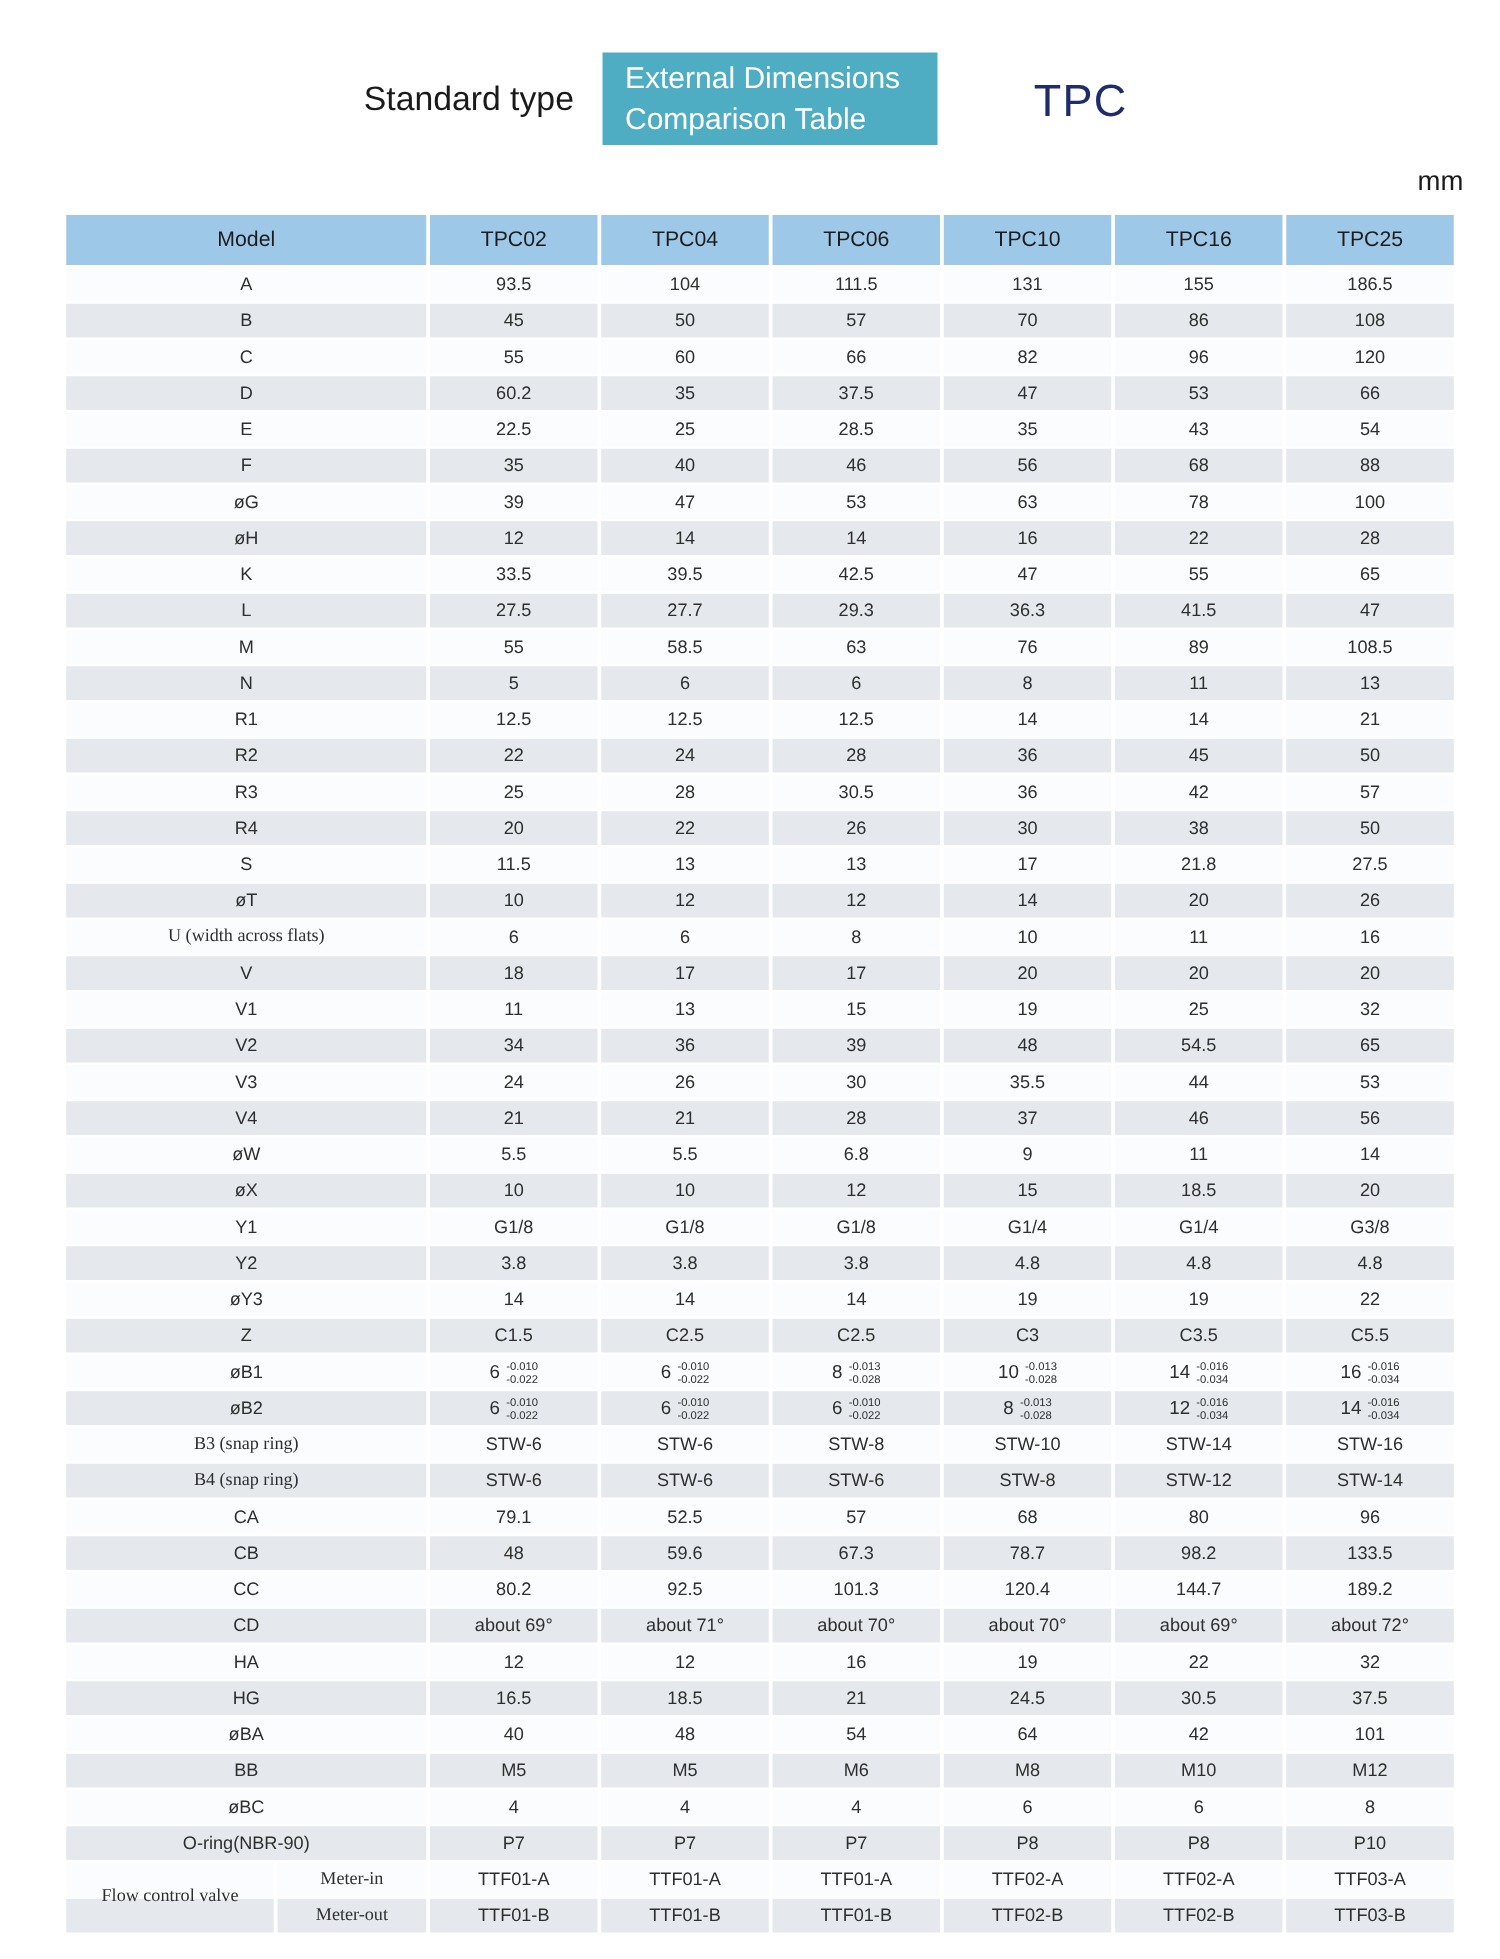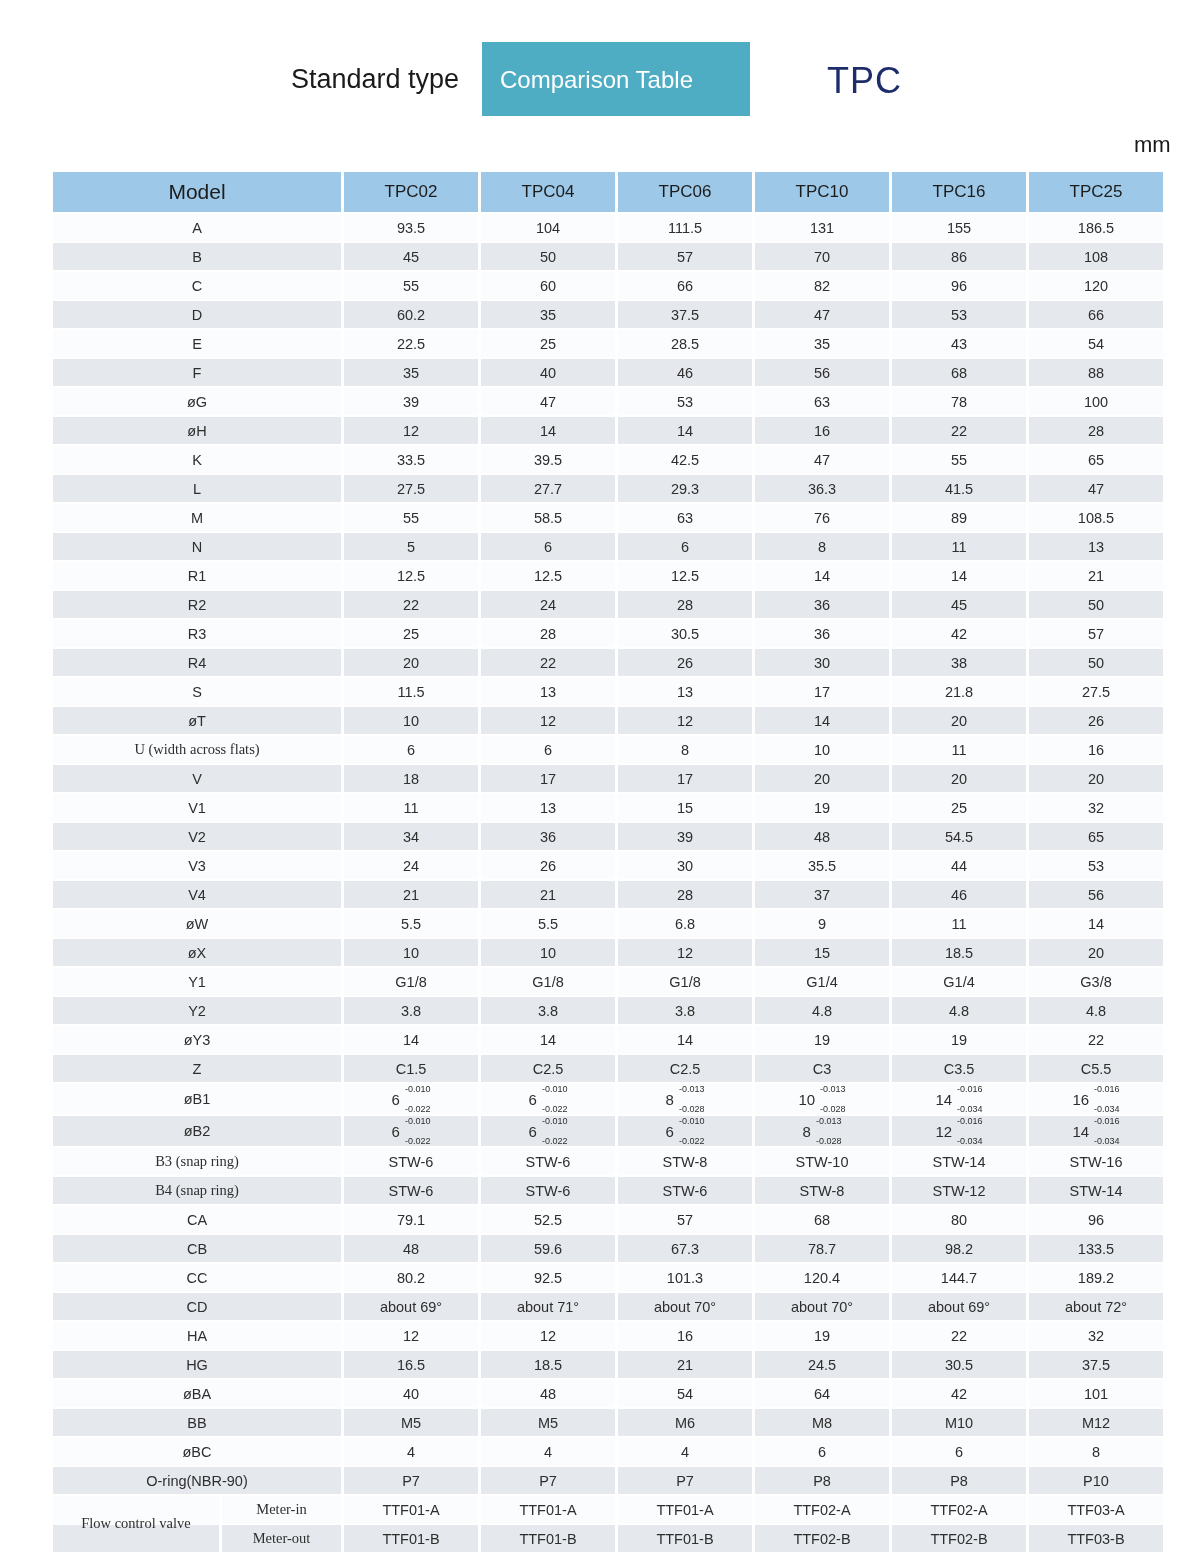--- a/index.html
+++ b/index.html
@@ -24,47 +24,48 @@
 
   table.dims{
     position:absolute;left:50px;top:170px;width:1113px;
     border-collapse:separate;border-spacing:3px 2px;table-layout:fixed;
   }
   table.dims th{
     background:var(--header-bg,#9ec8e8);height:40px;
     font-weight:normal;font-size:17px;text-align:center;color:#1c1c1c;
     padding:0;
   }
-  table.dims th.model-h{font-size:21px;}
+  table.dims th.model-h{font-size:17px;}
   table.dims td{
     background:var(--row-bg,#fbfcfd);height:27px;text-align:center;
     font-size:14.5px;padding:0;vertical-align:middle;color:#2e2e2e;
   }
   table.dims tr.alt td{background:var(--row-alt-bg,#e5e9ed);}
   td.lab{font-size:15px;}
   .serif{font-family:"Liberation Serif",serif;font-size:16px;margin-top:44px;}
   td.flow-label{
     background:linear-gradient(to bottom,var(--row-bg,#fbfcfd) 0 29px,var(--row-alt-bg,#e5e9ed) 29px 100%) !important;
     text-align:left;padding-left:30px;padding-right:34px;
     font-size:17.5px;line-height:1.45;box-sizing:border-box;
   }
   td.sub{font-size:15.5px;}
   .tolwrap{display:inline-flex;align-items:center;justify-content:center;}
   .tol-main{font-size:15px;}
   .tol-stack{
     display:inline-flex;flex-direction:column;margin-left:5px;
-    font-size:9px;line-height:10px;text-align:left;letter-spacing:0;gap:10px;
+    font-size:9px;line-height:10px;text-align:left;letter-spacing:0;
   }
 </style>
 </head>
 <body style="--title-box-bg: #4fadc3; --title-right-color: #1f2c6a; --header-bg: #9ec8e8; --row-bg: #fbfcfd; --row-alt-bg: #e5e9ed;">
 
 <div class="title-area">
   <span class="standard-type">Standard type</span>
   <div class="title-box">
+    <span>External Dimensions</span>
     <span>Comparison Table</span>
   </div>
   <span class="tpc-label">TPC</span>
 </div>
 
 <span class="unit-label">mm</span>
 
 <table class="dims">
   <colgroup>
     <col style="width:166px">

